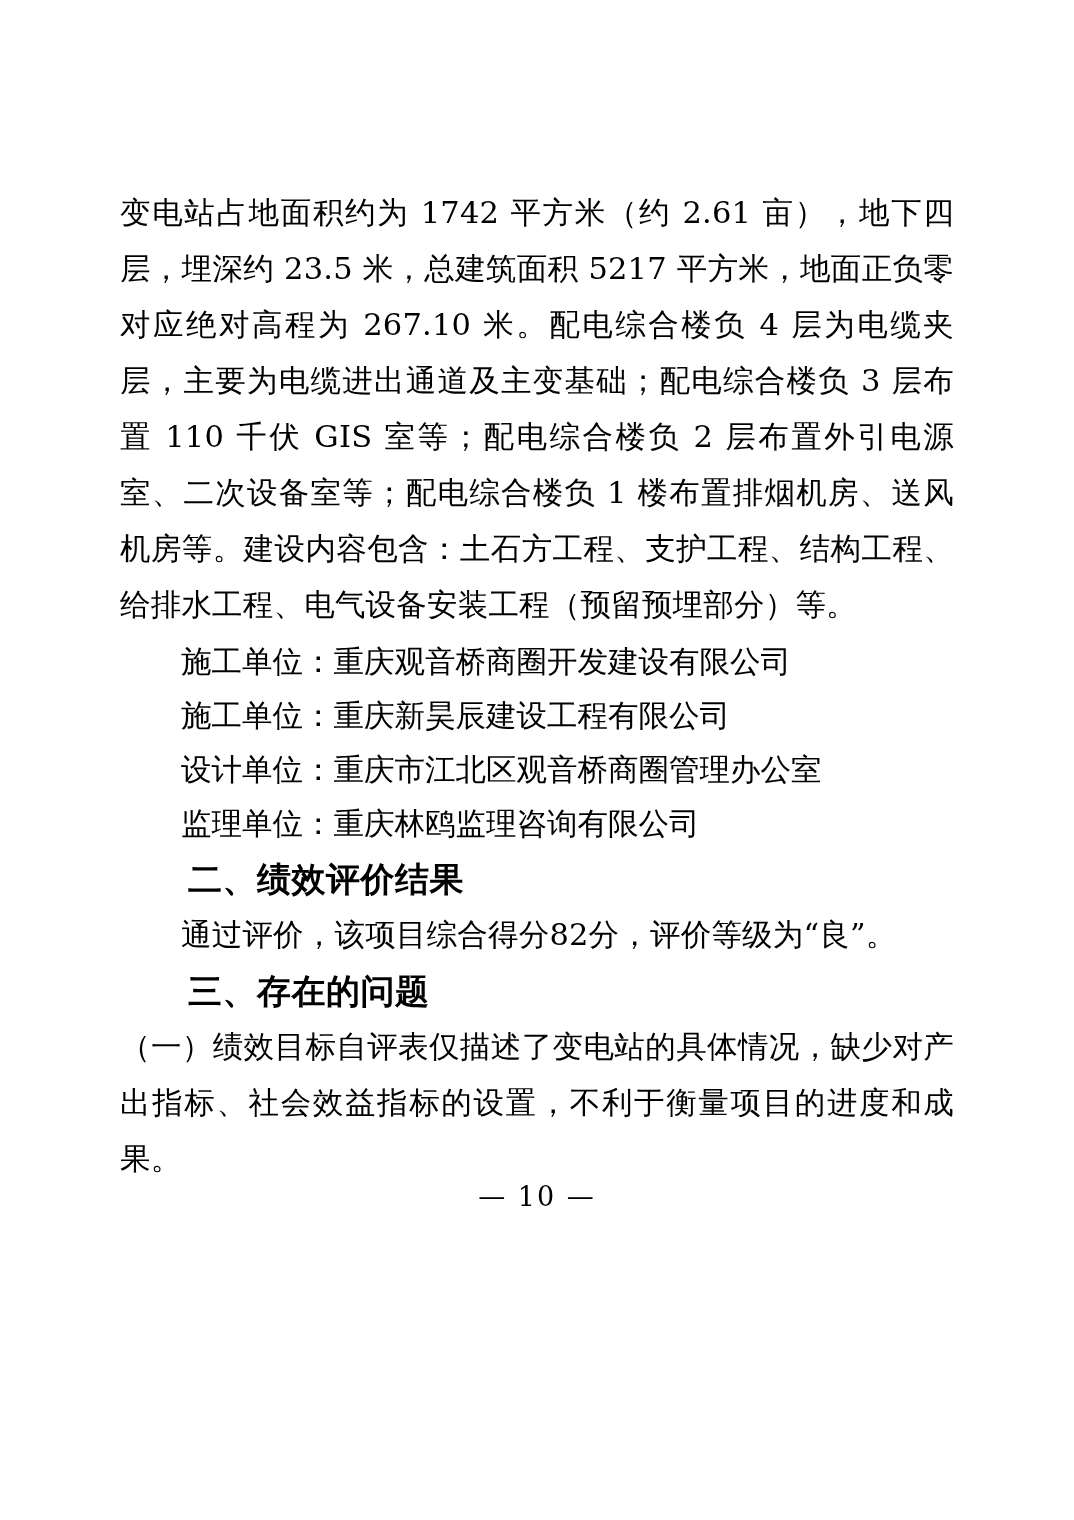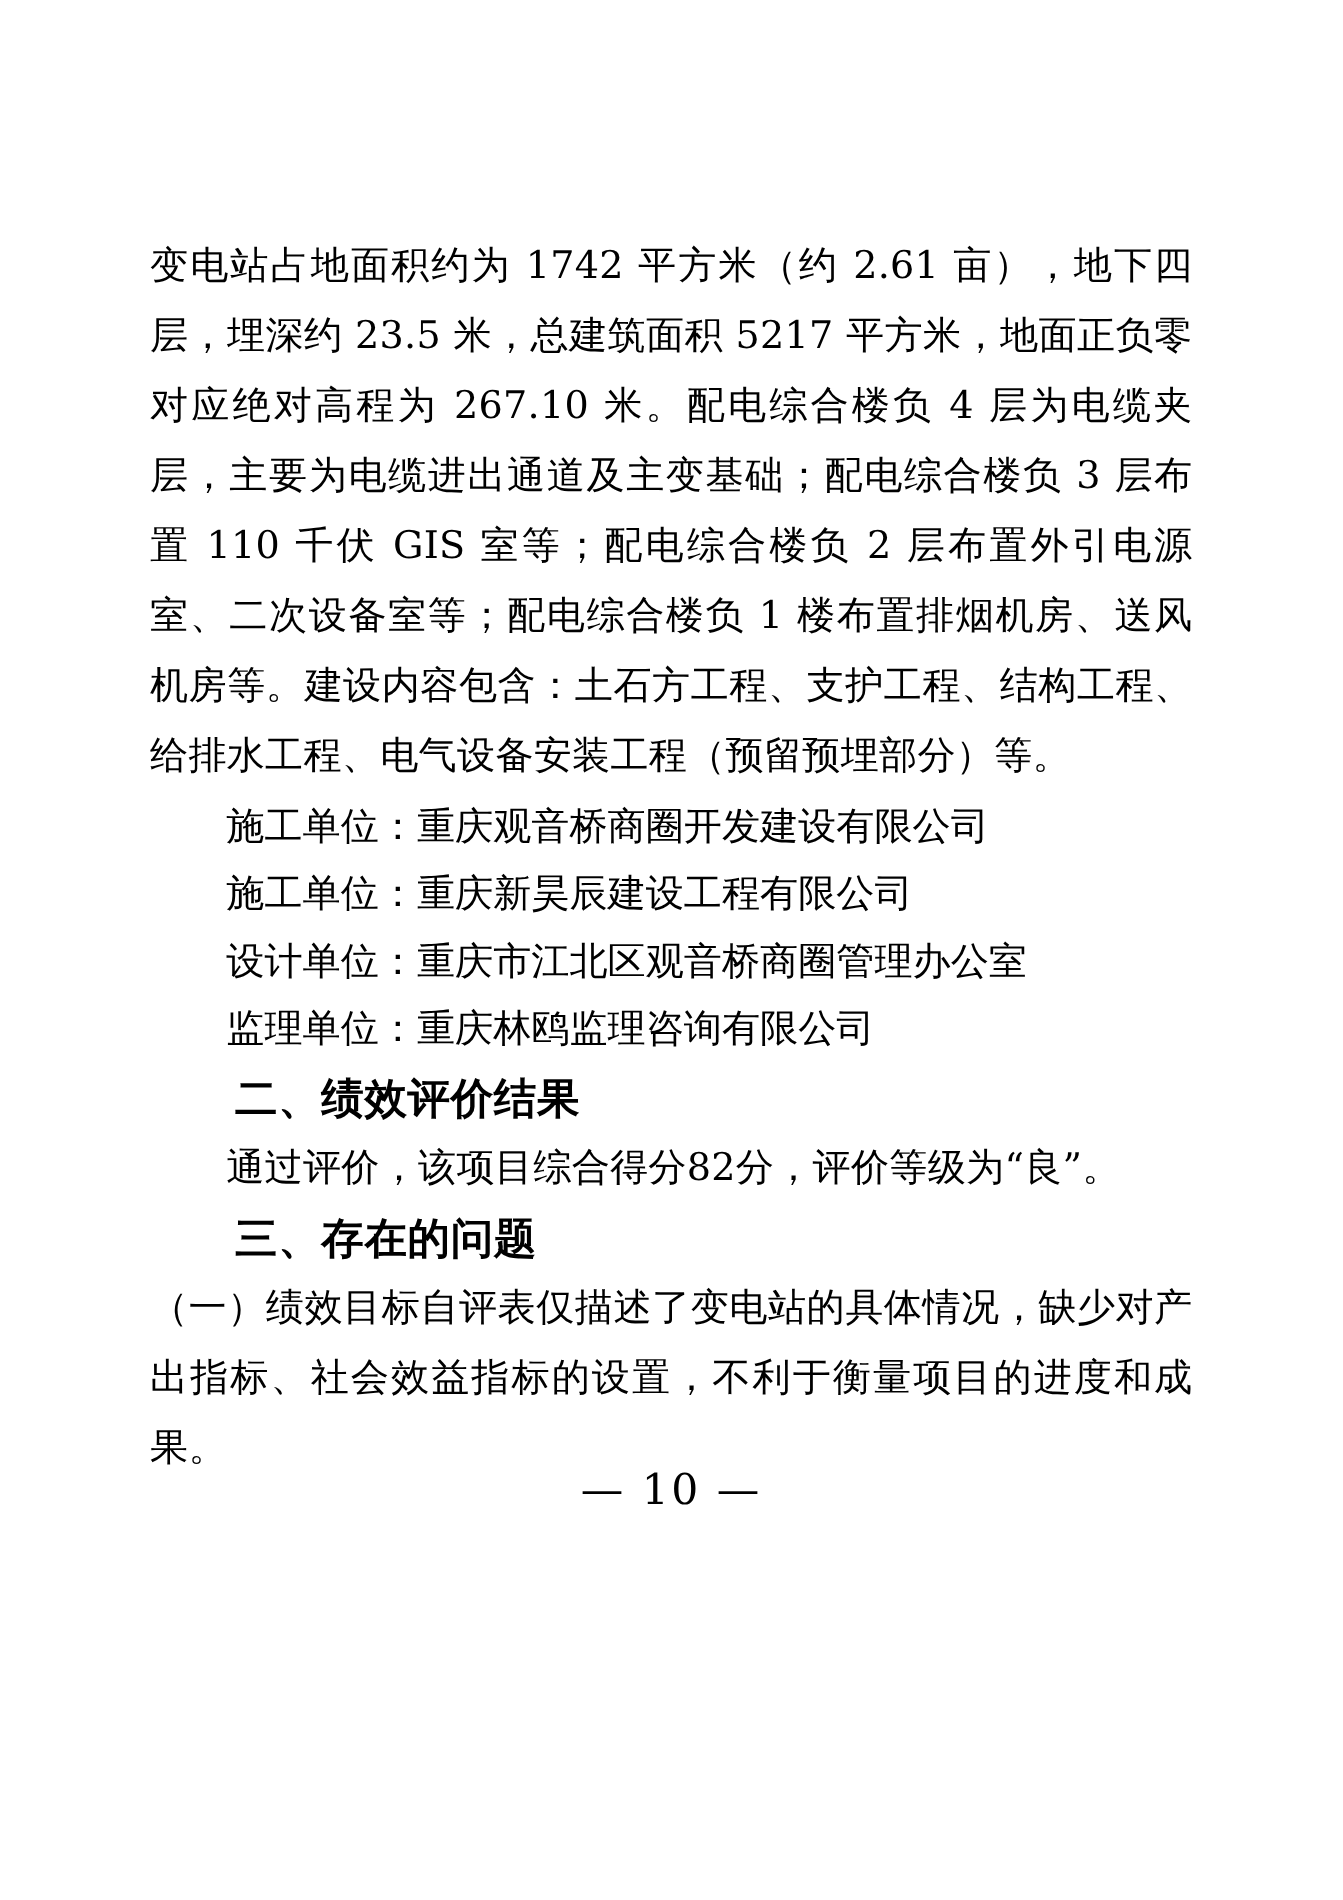--- a/index.html
+++ b/index.html
@@ -45,21 +45,21 @@
   }
   .info-block {
     margin-top: 2px;
   }
   .footer {
     position: absolute;
     left: 0;
     right: 0;
     bottom: 108px;
     text-align: center;
-    font-size: 34px;
+    font-size: 27px;
     font-family: "DejaVu Serif", "Liberation Serif", serif;
     letter-spacing: 2px;
   }
 </style>
 </head>
 <body>
 
 <div class="page">
 
   <p class="body-text">变电站占地面积约为 1742 平方米（约 2.61 亩），地下四层，埋深约 23.5 米，总建筑面积 5217 平方米，地面正负零对应绝对高程为 267.10 米。配电综合楼负 4 层为电缆夹层，主要为电缆进出通道及主变基础；配电综合楼负 3 层布置 110 千伏 GIS 室等；配电综合楼负 2 层布置外引电源室、二次设备室等；配电综合楼负 1 楼布置排烟机房、送风机房等。建设内容包含：土石方工程、支护工程、结构工程、给排水工程、电气设备安装工程（预留预埋部分）等。</p>

